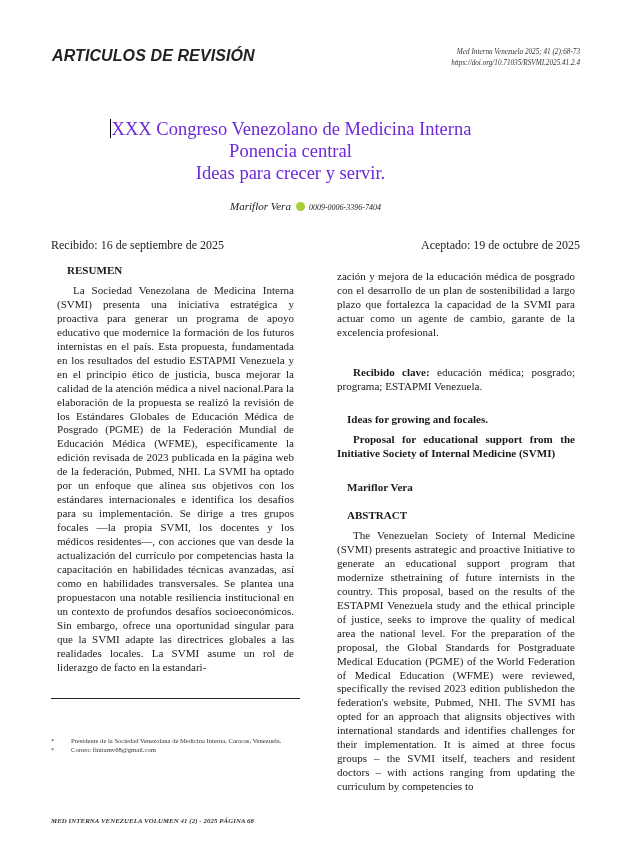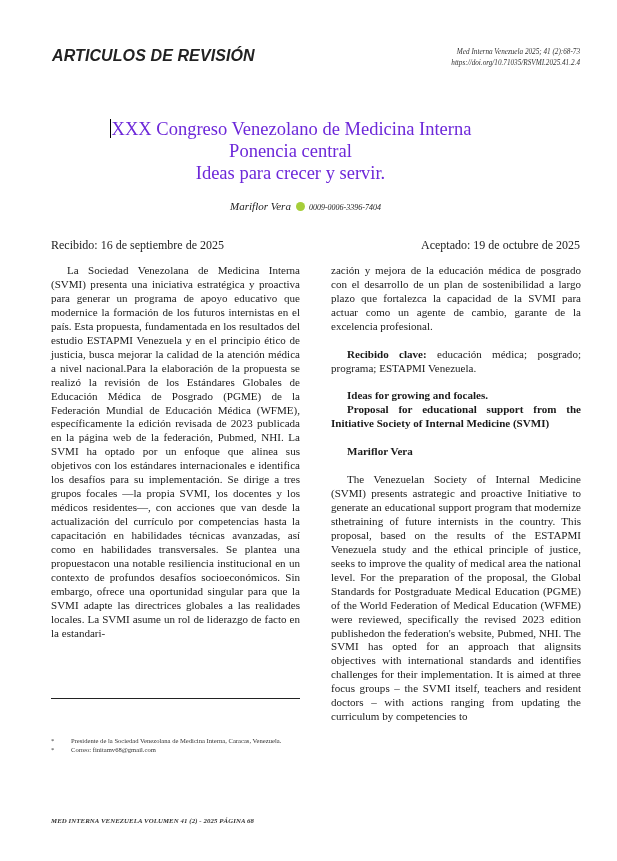--- a/index.html
+++ b/index.html
@@ -11,21 +11,21 @@
   .title-block .line { display: block; }
   .title-cursor { display: inline-block; width: 1px; height: 19px; background: #000; vertical-align: -3px; margin-right: 1px; }
   .author-line { left: 0; width: 611px; top: 200px; text-align: center; font-size: 11px; }
   .author-name { font-style: italic; }
   .orcid-icon { display: inline-block; width: 9px; height: 9px; border-radius: 50%; background: #a6ce39; vertical-align: -1px; margin: 0 4px 0 5px; }
   .orcid-id { font-style: italic; font-size: 8px; }
   .dates { left: 51px; right: 37px; top: 238px; font-size: 12px; display: flex; justify-content: space-between; color: #222; }
   .col { font-size: 11.05px; line-height: 13.95px; text-align: justify; color: #1a1a1a; }
   .col-left { left: 51px; width: 249px; top: 264px; }
   .col-right { left: 331px; width: 250px; top: 264px; }
-  .col p { margin: 0; text-indent: 16px; }
+  .col p { margin: 6px; text-indent: 16px; }
   .heading { font-weight: bold; text-indent: 16px; display: block; }
   .gap { height: 13.9px; }
   .footnote-rule { left: 51px; top: 698px; width: 249px; height: 1px; background: #222; }
   .footnotes { left: 51px; top: 736px; width: 249px; font-size: 6.6px; line-height: 9px; color: #333; }
   .fn { display: flex; }
   .fn .bullet { width: 20px; flex: none; }
   .fn .txt { flex: 1; text-align: justify; }
   .footer { left: 51px; top: 817px; font-style: italic; font-weight: bold; font-size: 6.8px; color: #333; letter-spacing: 0.1px; }
 </style>
 </head>
@@ -47,20 +47,21 @@
 <div class="abs author-line">
   <span class="author-name">Mariflor Vera</span><span class="orcid-icon"></span><span class="orcid-id">0009-0006-3396-7404</span>
 </div>
 
 <div class="abs dates">
   <span>Recibido: 16 de septiembre de 2025</span>
   <span>Aceptado: 19 de octubre de 2025</span>
 </div>
 
 <div class="abs col col-left">
+  <span class="heading">RESUMEN</span>
   <p>La Sociedad Venezolana de Medicina Interna (SVMI) presenta una iniciativa estratégica y proactiva para generar un programa de apoyo educativo que modernice la formación de los futuros internistas en el país. Esta propuesta, fundamentada en los resultados del estudio ESTAPMI Venezuela y en el principio ético de justicia, busca mejorar la calidad de la atención médica a nivel nacional.Para la elaboración de la propuesta se realizó la revisión de los Estándares Globales de Educación Médica de Posgrado (PGME) de la Federación Mundial de Educación Médica (WFME), específicamente la edición revisada de 2023 publicada en la página web de la federación, Pubmed, NHI. La SVMI ha optado por un enfoque que alinea sus objetivos con los estándares internacionales e identifica los desafíos para su implementación. Se dirige a tres grupos focales —la propia SVMI, los docentes y los médicos residentes—, con acciones que van desde la actualización del currículo por competencias hasta la capacitación en habilidades técnicas avanzadas, así como en habilidades transversales. Se plantea una propuestacon una notable resiliencia institucional en un contexto de profundos desafíos socioeconómicos. Sin embargo, ofrece una oportunidad singular para que la SVMI adapte las directrices globales a las realidades locales. La SVMI asume un rol de liderazgo de facto en la estandari-</p>
 </div>
 
 <div class="abs footnote-rule"></div>
 
 <div class="abs footnotes">
   <div class="fn">
     <span class="bullet">*</span>
     <span class="txt">Presidente de la Sociedad Venezolana de Medicina Interna, Caracas, Venezuela.</span>
   </div>
@@ -73,16 +74,17 @@
 <div class="abs col col-right">
   <p style="text-indent:0">zación y mejora de la educación médica de posgrado con el desarrollo de un plan de sostenibilidad a largo plazo que fortalezca la capacidad de la SVMI para actuar como un agente de cambio, garante de la excelencia profesional.</p>
   <div class="gap"></div>
   <p><b>Recibido clave:</b><span> educación médica; posgrado; programa; ESTAPMI Venezuela.</span></p>
   <div class="gap"></div>
   <span class="heading">Ideas for growing and focales.</span>
   <p style="font-weight:bold">Proposal for educational support from the Initiative Society of Internal Medicine (SVMI)</p>
   <div class="gap"></div>
   <span class="heading">Mariflor Vera</span>
   <div class="gap"></div>
+  <span class="heading">ABSTRACT</span>
   <p>The Venezuelan Society of Internal Medicine (SVMI) presents astrategic and proactive Initiative to generate an educational support program that modernize sthetraining of future internists in the country. This proposal, based on the results of the ESTAPMI Venezuela study and the ethical principle of justice, seeks to improve the quality of medical area the national level. For the preparation of the proposal, the Global Standards for Postgraduate Medical Education (PGME) of the World Federation of Medical Education (WFME) were reviewed, specifically the revised 2023 edition publishedon the federation's website, Pubmed, NHI. The SVMI has opted for an approach that alignsits objectives with international standards and identifies challenges for their implementation. It is aimed at three focus groups – the SVMI itself, teachers and resident doctors – with actions ranging from updating the curriculum by competencies to</p>
 </div>
 
 <div class="abs footer">MED INTERNA VENEZUELA VOLUMEN 41 (2) - 2025  PÁGINA 68</div>
 
 </body></html>

